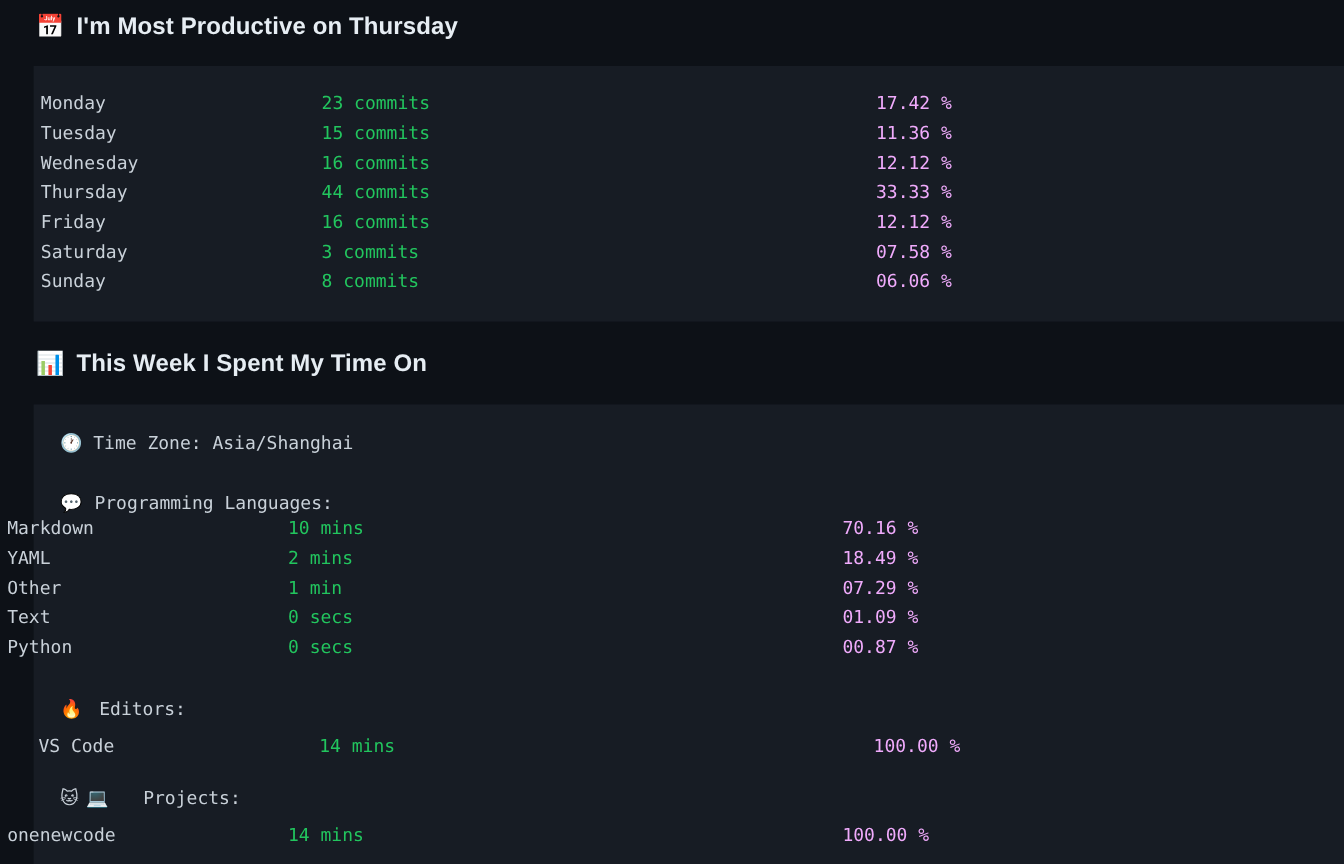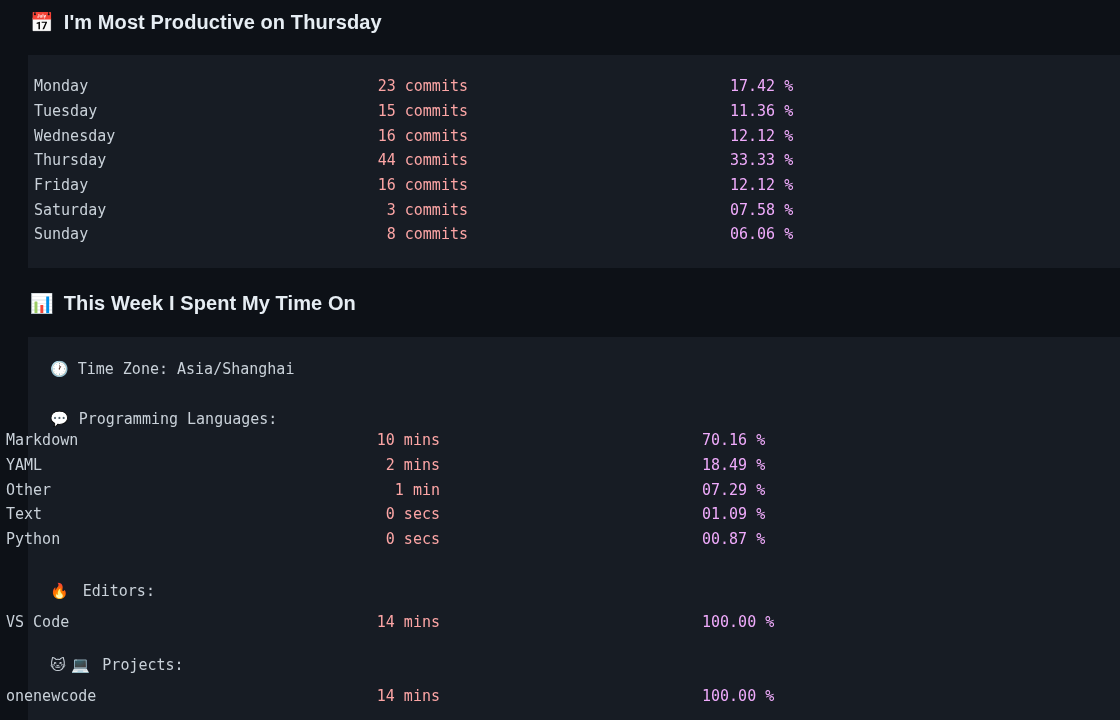--- a/index.html
+++ b/index.html
@@ -65,22 +65,22 @@
   .stat-label {
     position: absolute;
     left: 6px;
     width: 240px;
     color: #c9d1d9;
   }
   .stat-value {
     position: absolute;
     left: 240px;
     width: 200px;
-    text-align: right;
-    color: #fca5a5;
+    text-align: left;
+    color: #22c55e;
   }
   .stat-bar-wrap { position: absolute; left: 443px; }
   .stat-pct {
     position: absolute;
     left: 702px;
     color: #f0abfc;
   }
 
   
   .bar {
@@ -181,25 +181,25 @@
         <div style="margin-top: 0;">
           <div class="stat-row mono"><span class="stat-label">Markdown</span><span class="stat-value">10 mins</span><span class="stat-bar-wrap"><span class="bar"><span class="bar-fill" style="width: 163.1px;"></span></span></span><span class="stat-pct">70.16 %</span></div>
           <div class="stat-row mono"><span class="stat-label">YAML</span><span class="stat-value">2 mins</span><span class="stat-bar-wrap"><span class="bar"><span class="bar-fill" style="width: 46.6px;"></span></span></span><span class="stat-pct">18.49 %</span></div>
           <div class="stat-row mono"><span class="stat-label">Other</span><span class="stat-value">1 min</span><span class="stat-bar-wrap"><span class="bar"><span class="bar-fill" style="width: 11.65px;"></span></span></span><span class="stat-pct">07.29 %</span></div>
           <div class="stat-row mono"><span class="stat-label">Text</span><span class="stat-value">0 secs</span><span class="stat-bar-wrap"><span class="bar"><span class="bar-fill" style="width: 11.65px;"></span></span></span><span class="stat-pct">01.09 %</span></div>
           <div class="stat-row mono"><span class="stat-label">Python</span><span class="stat-value">0 secs</span><span class="stat-bar-wrap"><span class="bar"><span class="bar-fill" style="width: 11.65px;"></span></span></span><span class="stat-pct">00.87 %</span></div>
         </div>
       </div>
       <div class="group" style="top: 582px;">
         <div class="sub-heading" style="position: relative; left: 50px;"><span class="emoji sub-emoji">🔥</span><span style="margin-left: 6px;">Editors:</span></div>
-        <div style="margin-top: 10px;">
+        <div style="margin-top: 10px; padding-left: 26px;">
           <div class="stat-row mono"><span class="stat-label">VS Code</span><span class="stat-value">14 mins</span><span class="stat-bar-wrap"><span class="bar"><span class="bar-fill" style="width: 233px; border-right: none;"></span></span></span><span class="stat-pct">100.00 %</span></div>
         </div>
       </div>
       <div class="group" style="top: 656px;">
-        <div class="sub-heading" style="position: relative; left: 50px;"><span class="emoji sub-emoji">🐱</span><span class="emoji sub-emoji" style="margin-left: -2px;">💻</span><span style="margin-left: 4px;">Projects:</span></div>
+        <div class="sub-heading" style="position: relative; left: 50px;"><span class="emoji sub-emoji">🐱</span><span class="emoji sub-emoji" style="margin-left: -2px;">💻</span><span style="margin-left: 21px;">Projects:</span></div>
         <div style="margin-top: 10px;">
           <div class="stat-row mono"><span class="stat-label">onenewcode</span><span class="stat-value">14 mins</span><span class="stat-bar-wrap"><span class="bar"><span class="bar-fill" style="width: 233px; border-right: none;"></span></span></span><span class="stat-pct">100.00 %</span></div>
         </div>
       </div>
     </div>
 
 </div>
 
 </body></html>

